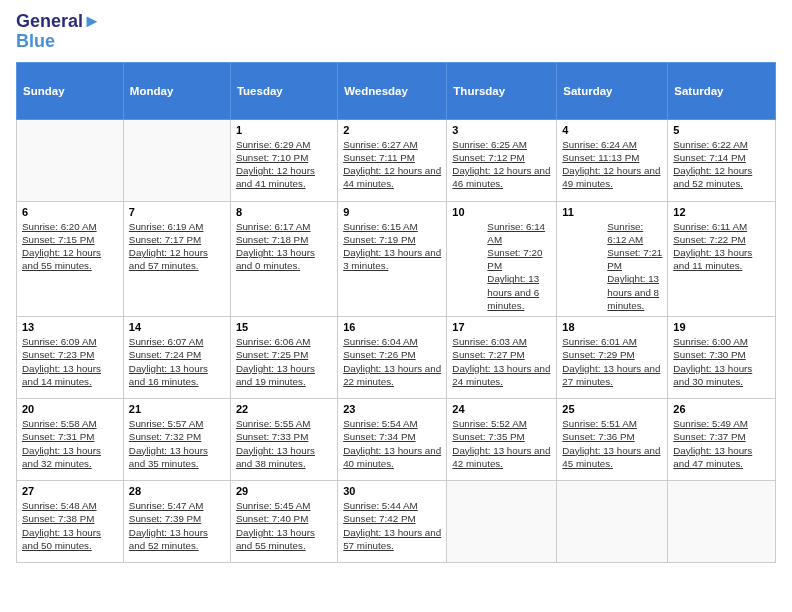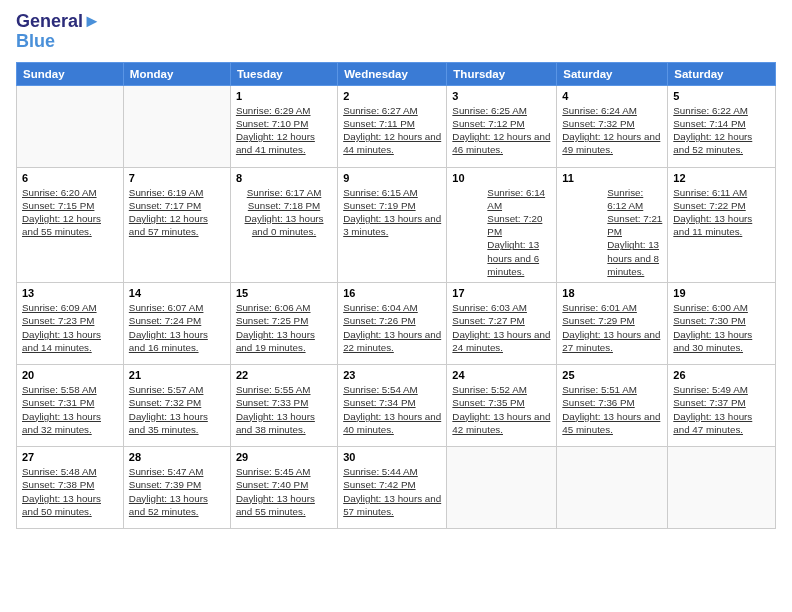--- a/index.html
+++ b/index.html
@@ -48,21 +48,21 @@
     }
     .calendar {
       width: 100%;
       border-collapse: collapse;
       font-size: 10.5px;
     }
     .calendar th {
       background-color: #3a7bd5;
       color: #fff;
       text-align: left;
-      padding: 5px 6px;
+      padding: 22px 6px;
       font-size: 11.5px;
       font-weight: bold;
       border: 1px solid #5a95e5;
     }
     .calendar td {
       border: 1px solid #ccc;
       vertical-align: top;
       padding: 4px 5px;
       width: 113px;
       height: 82px;
@@ -132,21 +132,21 @@
           </td>
           <td>
             <span class="day-num">3</span>
             <div class="day-info" style="white-space: pre-line;">Sunrise: 6:25 AM
 Sunset: 7:12 PM
 Daylight: 12 hours and 46 minutes.</div>
           </td>
           <td>
             <span class="day-num">4</span>
             <div class="day-info" style="white-space: pre-line;">Sunrise: 6:24 AM
-Sunset: 7:32 PM
+Sunset: 11:13 PM
 Daylight: 12 hours and 49 minutes.</div>
           </td>
           <td>
             <span class="day-num">5</span>
             <div class="day-info" style="white-space: pre-line;">Sunrise: 6:22 AM
 Sunset: 7:14 PM
 Daylight: 12 hours and 52 minutes.</div>
           </td>
         </tr>
         <tr>
@@ -157,21 +157,21 @@
 Daylight: 12 hours and 55 minutes.</div>
           </td>
           <td>
             <span class="day-num">7</span>
             <div class="day-info" style="white-space: pre-line;">Sunrise: 6:19 AM
 Sunset: 7:17 PM
 Daylight: 12 hours and 57 minutes.</div>
           </td>
           <td>
             <span class="day-num">8</span>
-            <div class="day-info" style="white-space: pre-line; text-align: center;">Sunrise: 6:17 AM
+            <div class="day-info" style="white-space: pre-line;">Sunrise: 6:17 AM
 Sunset: 7:18 PM
 Daylight: 13 hours and 0 minutes.</div>
           </td>
           <td>
             <span class="day-num">9</span>
             <div class="day-info" style="white-space: pre-line;">Sunrise: 6:15 AM
 Sunset: 7:19 PM
 Daylight: 13 hours and 3 minutes.</div>
           </td>
           <td>

